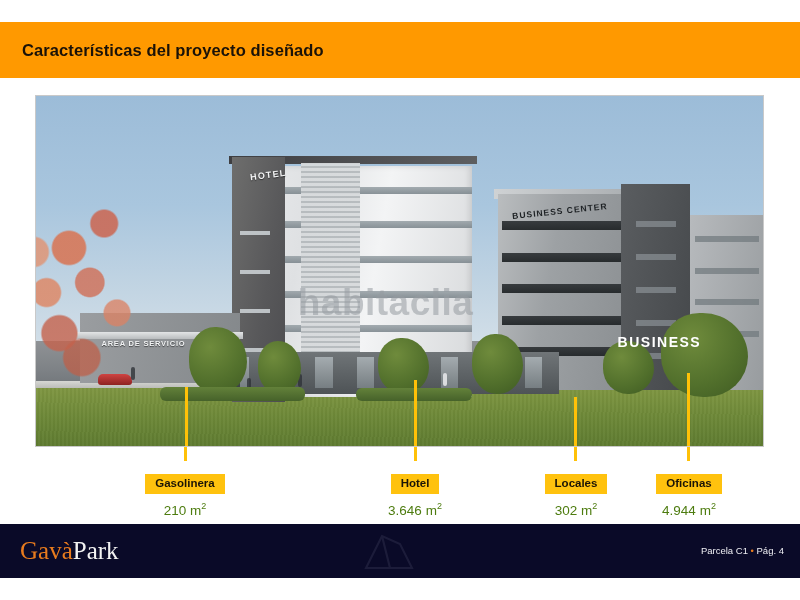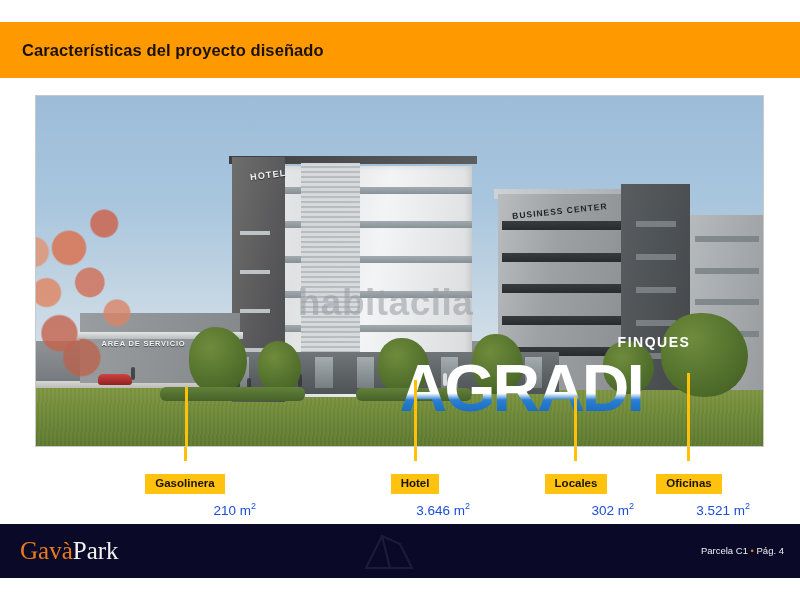--- a/index.html
+++ b/index.html
@@ -266,23 +266,22 @@
     color: #1b1406;
     font-size: 11.5px;
     font-weight: bold;
     padding: 3px 10px 4px 10px;
     line-height: 1.1;
     white-space: nowrap;
   }
   .legend-area {
     margin-top: 7px;
     font-size: 13.5px;
-    color: #1d4ed8;
-    white-space: nowrap;
-    text-align: right;
+    color: #4d7c0f;
+    white-space: nowrap;
   }
   .legend-area sup { font-size: 9px; }
 
   
   .footer-bar {
     position:absolute;
     left:0; top: 524px;
     width: 800px; height: 54px;
     background: #0A0A28;
   }
@@ -393,22 +392,21 @@
       <div class="tree-g" style="left:30.5%; top:70%; width:6%; height:15%;"></div>
       <div class="tree-g" style="left:47%; top:69%; width:7%; height:16%;"></div>
       <div class="tree-g" style="left:60%; top:68%; width:7%; height:17%;"></div>
       <div class="tree-g" style="left:86%; top:62%; width:12%; height:24%;"></div>
       <div class="tree-g" style="left:78%; top:70%; width:7%; height:15%;"></div>
       <div class="hedge" style="left:17%; top:83%; width:20%; height:4%;"></div>
       <div class="hedge" style="left:44%; top:83.5%; width:16%; height:3.5%;"></div>
 
       <div class="watermark">habitaclia</div>
 
-      <div class="finques">FINQUES</div>
-      <div class="agradi">AGRADI</div>
+      <div class="finques">BUSINESS</div>
 
       <div class="stem" style="left:20.5%; top:83%; height:17%;"></div>
       <div class="stem" style="left:52%;  top:81%; height:19%;"></div>
       <div class="stem" style="left:74%;  top:86%; height:14%;"></div>
       <div class="stem" style="left:89.5%;top:79%; height:21%;"></div>
     </div>
   </div>
 
   <div class="stem" style="left:184px; top:447px; height:14px;"></div>
   <div class="stem" style="left:414px; top:447px; height:14px;"></div>
@@ -432,21 +430,21 @@
   <div class="legend-item" style="left:518px; top:461px; width:116px;">
     <span class="legend-box">Locales</span>
     <div class="legend-area">
       <span>302 m</span><sup>2</sup>
     </div>
   </div>
 
   <div class="legend-item" style="left:628px; top:461px; width:122px;">
     <span class="legend-box">Oficinas</span>
     <div class="legend-area">
-      <span>3.521 m</span><sup>2</sup>
+      <span>4.944 m</span><sup>2</sup>
     </div>
   </div>
 
   <div class="footer-bar">
     <div class="logo">
       <span class="gava">Gavà</span><span class="park">Park</span>
     </div>
     <svg class="footer-mark" viewBox="0 0 60 42">
       <path d="M6 38 L22 6 L40 14 L52 38 Z" fill="none" stroke="#8d8da8" stroke-width="2"></path>
       <path d="M22 6 L30 38" fill="none" stroke="#8d8da8" stroke-width="2"></path>

